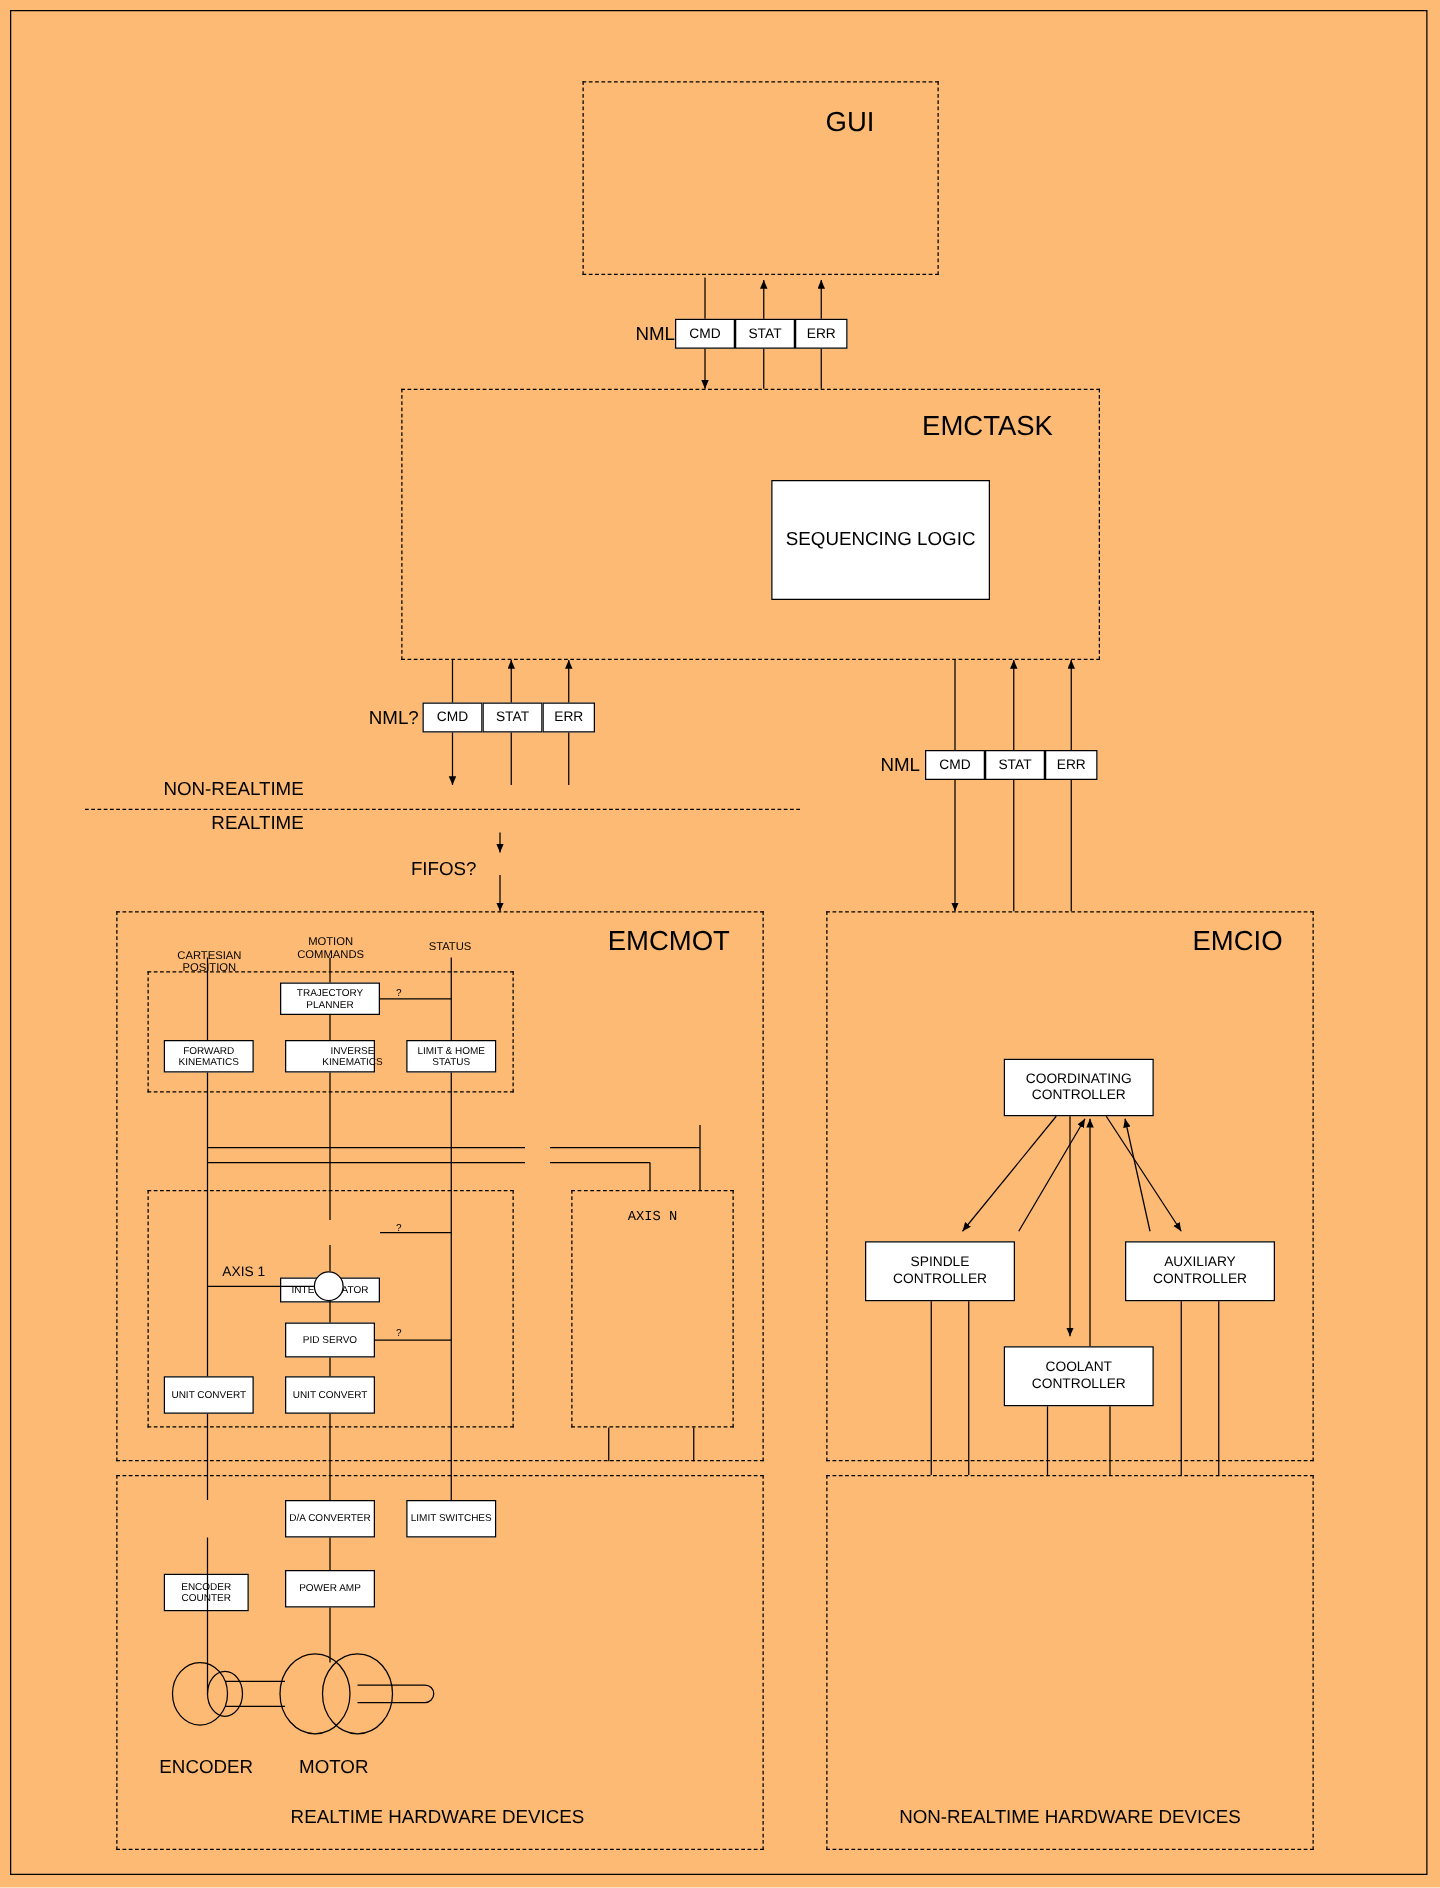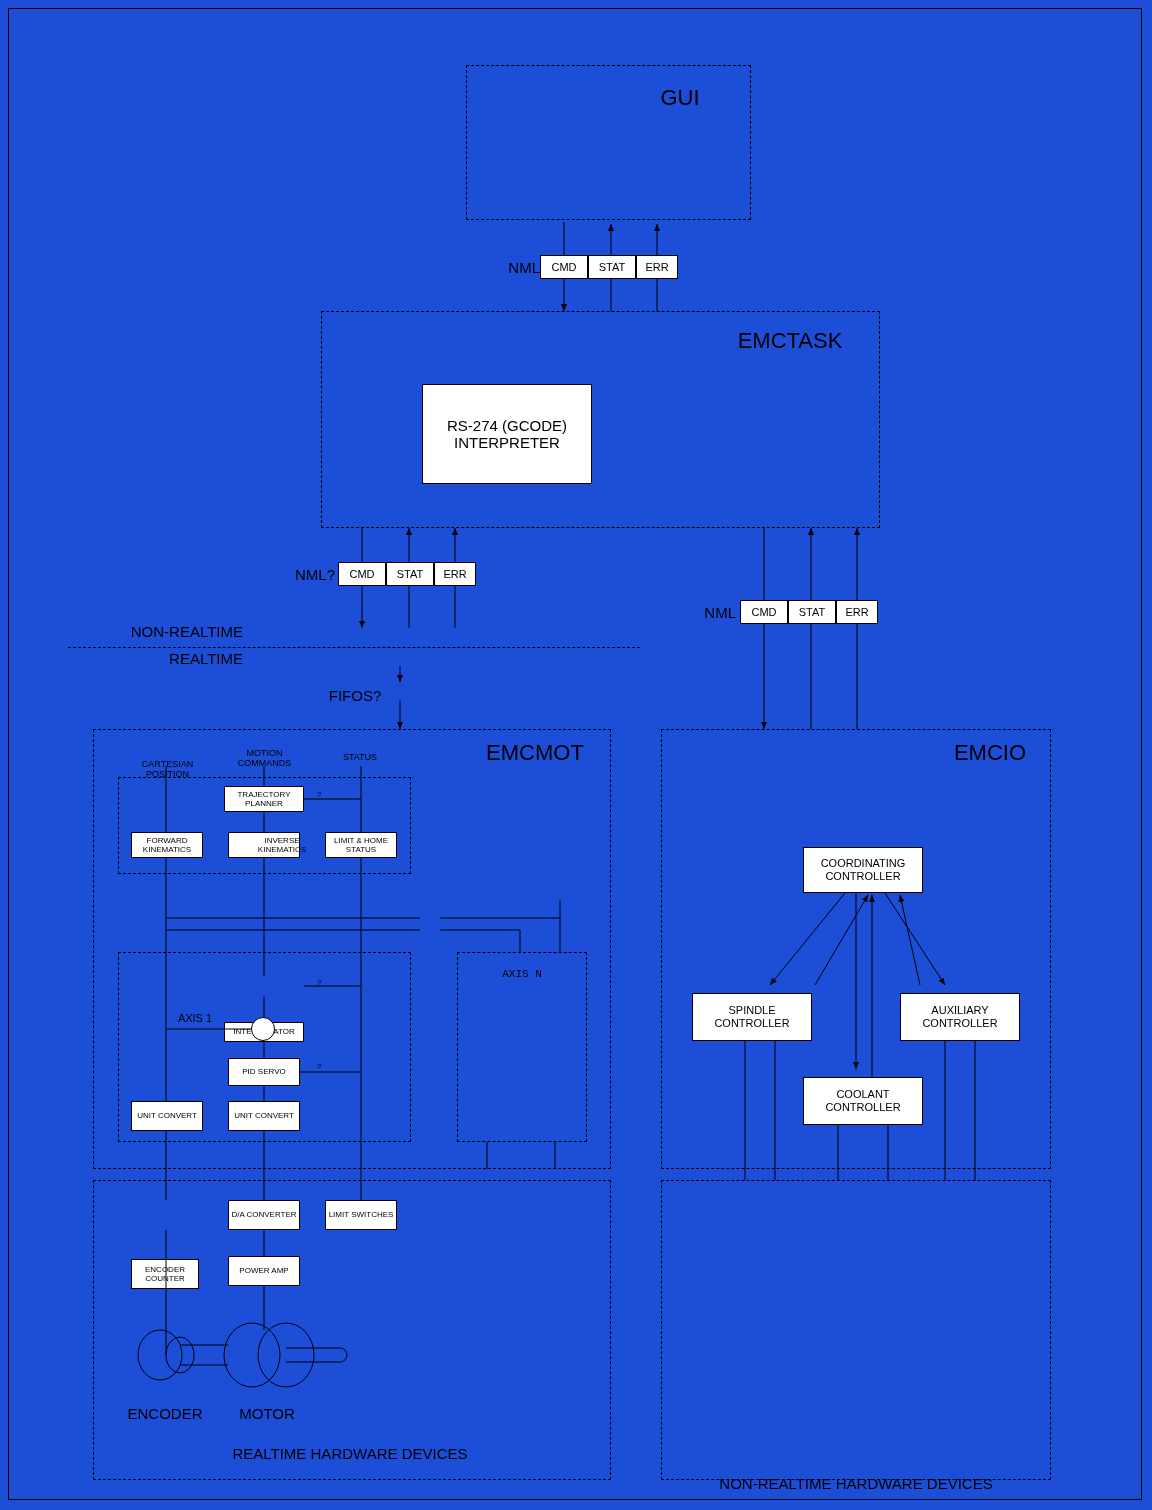--- a/index.html
+++ b/index.html
@@ -8,21 +8,21 @@
     background: #ffffff;
   }
   body {
     font-family: "Liberation Sans", sans-serif;
     color: #000000;
   }
   #canvas {
     position: relative;
     width: 1152px;
     height: 1510px;
-    background: #1d4ed8;
+    background: #fdba74;
     overflow: hidden;
   }
   .outer-border {
     position: absolute;
     left: 8px;
     top: 8px;
     width: 1134px;
     height: 1492px;
     border: 1px solid #000;
     box-sizing: border-box;
@@ -96,23 +96,22 @@
 
   <div class="label mid-title" style="left:480px; top:259px; width:60px; text-align:right;">NML</div>
 
   <div class="nml-cell" style="left:540px; top:255px; width:48px;">CMD</div>
   <div class="nml-cell" style="left:588px; top:255px; width:48px;">STAT</div>
   <div class="nml-cell" style="left:636px; top:255px; width:42px;">ERR</div>
 
   <div class="box dashed" style="left:321px; top:311px; width:559px; height:217px;"></div>
   <div class="label big-title" style="left:700px; top:328px; width:180px;">EMCTASK</div>
 
-  <div class="box mid-title" style="left:422px; top:384px; width:170px; height:100px;">RS-274
-(GCODE)
-INTERPRETER</div>
+  <div class="box mid-title" style="left:617px; top:384px; width:175px; height:96px;">SEQUENCING
+LOGIC</div>
 
   <div class="label mid-title" style="left:270px; top:566px; width:65px; text-align:right;">NML?</div>
 
   <div class="nml-cell" style="left:338px; top:562px; width:48px;">CMD</div>
   <div class="nml-cell" style="left:386px; top:562px; width:48px;">STAT</div>
   <div class="nml-cell" style="left:434px; top:562px; width:42px;">ERR</div>
 
   <div class="label mid-title" style="left:688px; top:604px; width:48px; text-align:right;">NML</div>
 
   <div class="nml-cell" style="left:740px; top:600px; width:48px;">CMD</div>
@@ -190,21 +189,21 @@
   <div class="box small" style="left:803px; top:847px; width:120px; height:46px;">COORDINATING
 CONTROLLER</div>
   <div class="box small" style="left:692px; top:993px; width:120px; height:48px;">SPINDLE
 CONTROLLER</div>
   <div class="box small" style="left:900px; top:993px; width:120px; height:48px;">AUXILIARY
 CONTROLLER</div>
   <div class="box small" style="left:803px; top:1077px; width:120px; height:48px;">COOLANT
 CONTROLLER</div>
 
   <div class="box dashed" style="left:661px; top:1180px; width:390px; height:300px;"></div>
-  <div class="label mid-title" style="left:706px; top:1445px; width:300px;margin-top:30px;">NON-REALTIME HARDWARE DEVICES</div>
+  <div class="label mid-title" style="left:706px; top:1445px; width:300px;">NON-REALTIME HARDWARE DEVICES</div>
 
   <svg class="overlay" viewBox="0 0 1152 1510">
     <defs>
       <marker id="arrow" markerWidth="8" markerHeight="8" refX="7" refY="3" orient="auto">
         <path d="M0,0 L7,3 L0,6 z" fill="#000"></path>
       </marker>
     </defs>
     <g stroke="#000" stroke-width="1" fill="none">
 
       <line x1="564" y1="255" x2="564" y2="222"></line>

